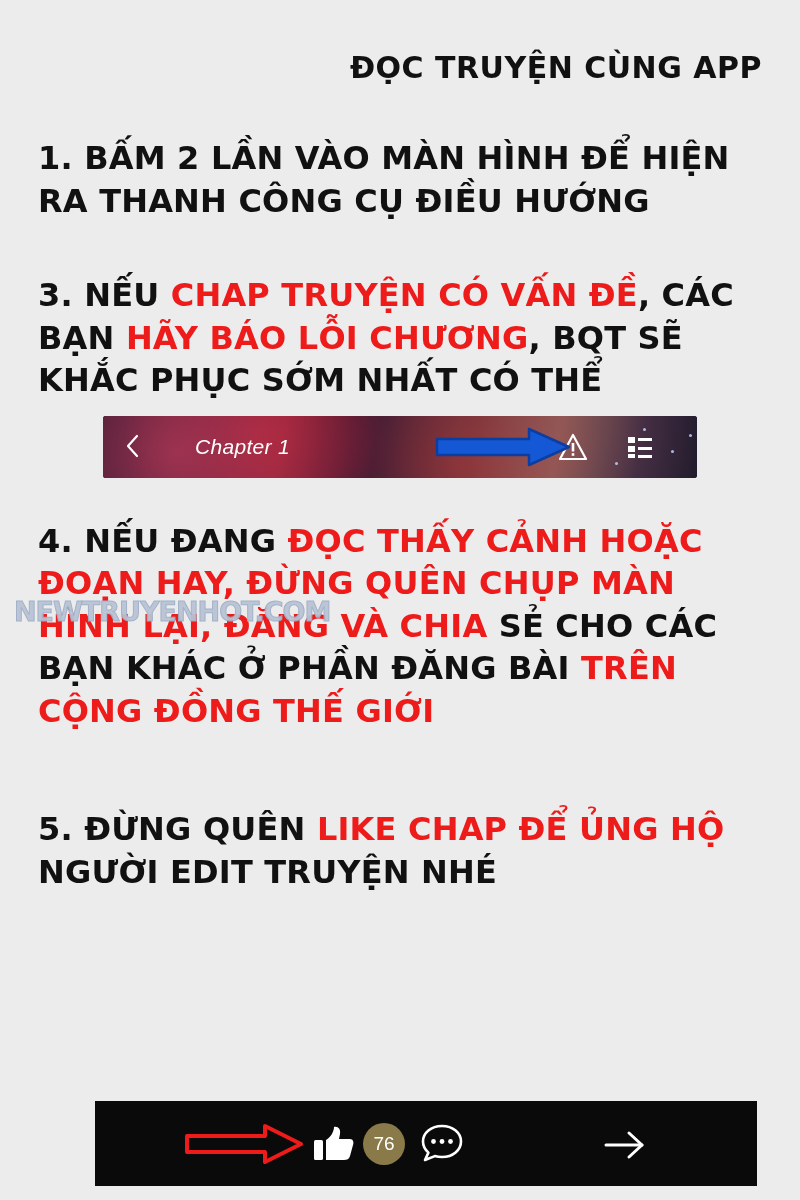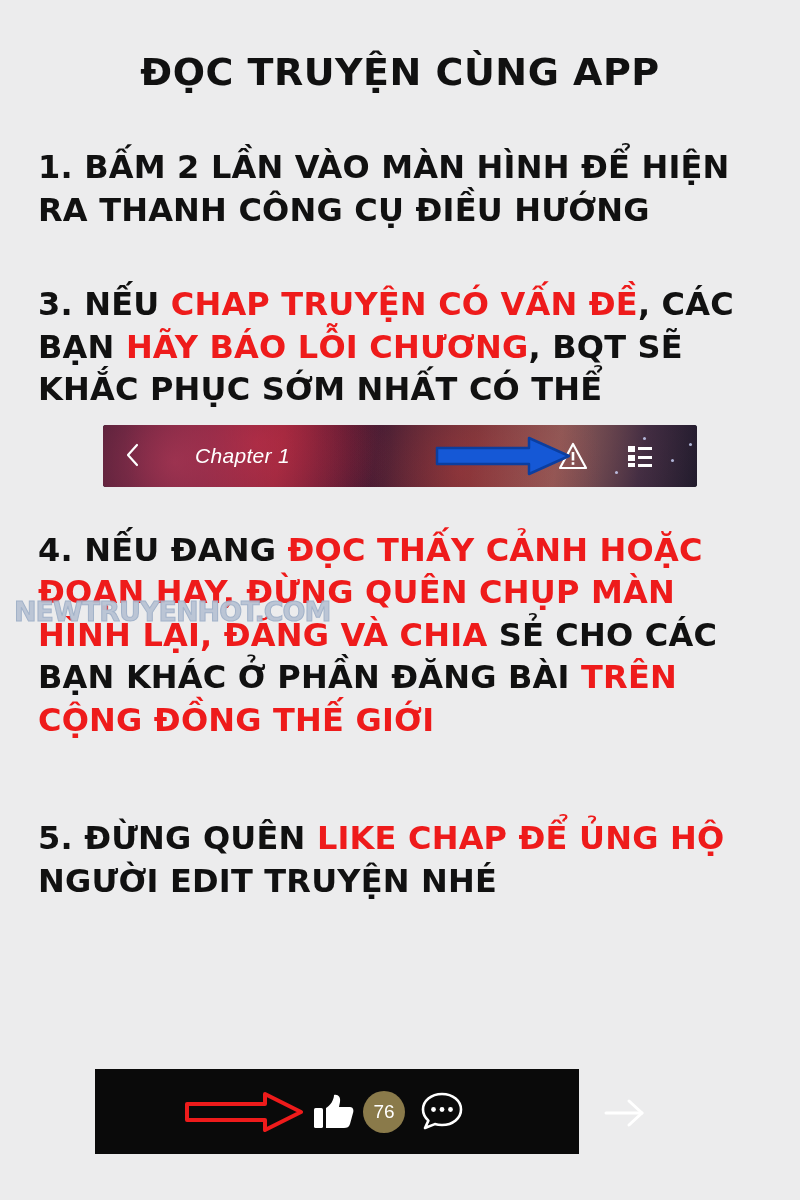--- a/index.html
+++ b/index.html
@@ -15,22 +15,22 @@
     position: relative;
   }
   .page {
     position: relative;
     width: 800px;
     height: 1200px;
     box-sizing: border-box;
     padding: 0 38px;
   }
   .title {
-    text-align: center;
-    font-size: 38px;
+    text-align: right;
+    font-size: 30px;
     font-weight: 700;
     letter-spacing: 0.5px;
     color: #111;
     padding-top: 50px;
     text-transform: uppercase;
   }
   .block {
     font-size: 32px;
     font-weight: 700;
     line-height: 1.33;
@@ -126,24 +126,25 @@
     left: 330px;
     top: 10px;
     width: 140px;
     height: 42px;
   }
 
   
   .bottombar {
     position: absolute;
     left: 95px;
-    top: 1069px;
-    width: 484px;
+    top: 1101px;
+    width: 650px;
     height: 85px;
     background: #0a0a0a;
+    padding-left: 12px;
   }
   .arrow-red {
     position: absolute;
     left: 88px;
     top: 21px;
     width: 122px;
     height: 44px;
   }
   .thumb {
     position: absolute;

